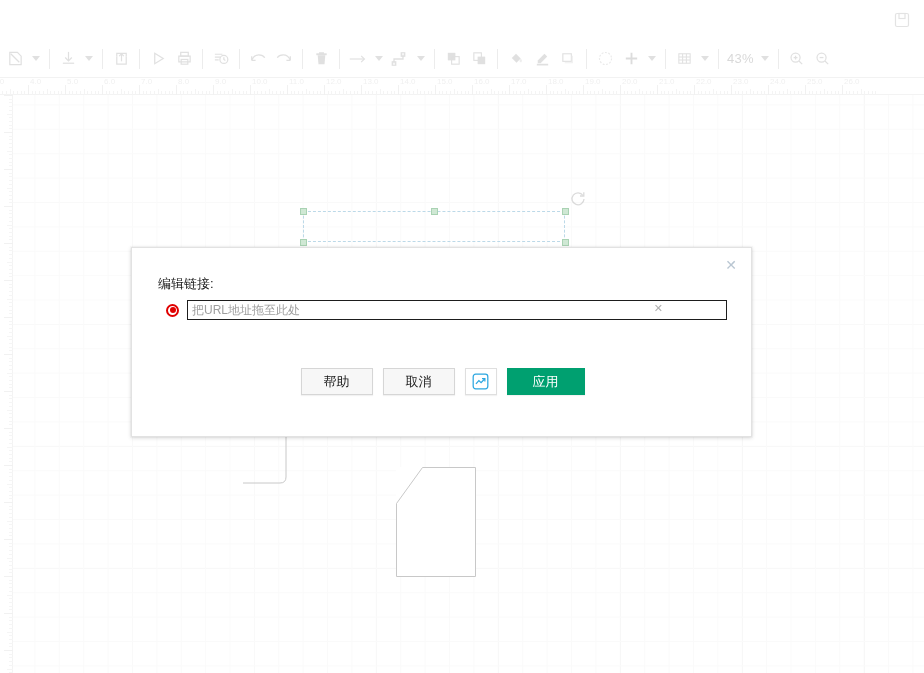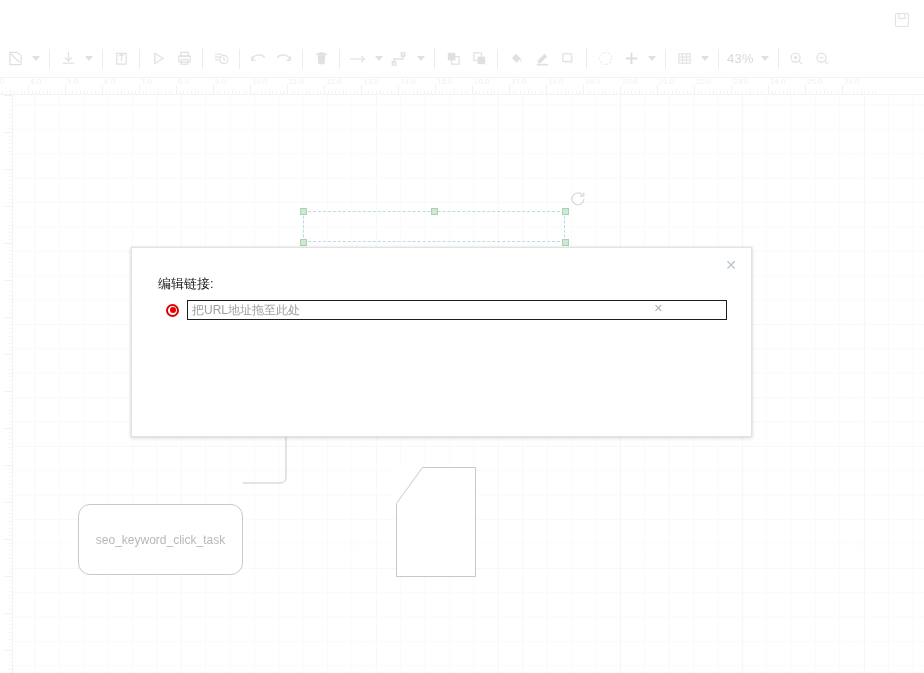--- a/index.html
+++ b/index.html
@@ -871,23 +871,20 @@
       <div class="vtick mid" style="top: 573.5px;"></div>
       <div class="vtick minor" style="top: 577.2px;"></div>
     </div>
 
   <div class="canvas">
 
     <svg class="connector" style="left:220px; top:250px; width:80px; height:300px;" viewBox="0 0 80 300">
       <path d="M53 0 L53 132 Q53 138 47 138 L10 138" fill="none" stroke="#c8c8c8" stroke-width="1"></path>
     </svg>
 
-    <div class="shape-rounded" style="left:65px; top:409px; width:165px; height:71px;">
-      <span>seo_keyword_click_task</span>
-    </div>
 
     <svg class="shape-doc" style="left:383px; top:372px; width:80px; height:110px;" viewBox="0 0 80 110">
       <path d="M0.5 36.5 L26.5 0.5 L79.5 0.5 L79.5 109.5 L0.5 109.5 Z" fill="#ffffff" stroke="#c8c8c8" stroke-width="1"></path>
     </svg>
 
     <div class="sel-box" style="left:290px; top:116px; width:262px; height:31px;"></div>
     <div class="sel-handle" style="left:287px; top:113px;"></div>
     <div class="sel-handle" style="left:418px; top:113px;"></div>
     <div class="sel-handle" style="left:549px; top:113px;"></div>
     <div class="sel-handle" style="left:287px; top:144px;"></div>
@@ -907,16 +904,28 @@
 
     <div class="row row-url">
       <input type="radio" class="rb" name="linktype" checked="" style="">
       <div class="url-wrap">
         <input type="text" class="url-input" placeholder="把URL地址拖至此处" style="">
         <span class="url-clear">✕</span>
       </div>
     </div>
 
 
+    <div class="btn-row">
+      <button class="btn">帮助</button>
+      <button class="btn">取消</button>
+      <button class="btn btn-icon">
+        <svg width="19" height="19" viewBox="0 0 20 20" fill="none" stroke="#2ba6e0" stroke-width="1.3">
+          <rect x="2.3" y="2.3" width="15.4" height="15.4" rx="2.6"></rect>
+          <path d="M5.2 12.6L8.3 9l2.3 2.2 3.9-4.1"></path>
+          <path d="M11.6 6.9h3v3"></path>
+        </svg>
+      </button>
+      <button class="btn btn-primary">应用</button>
+    </div>
 
   </div>
 
 </div>
 
 </body></html>

